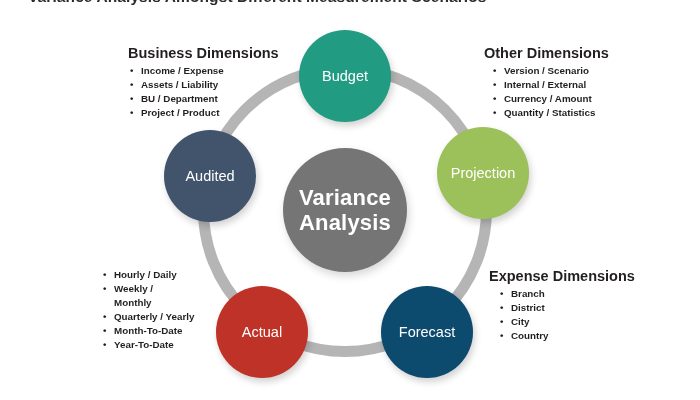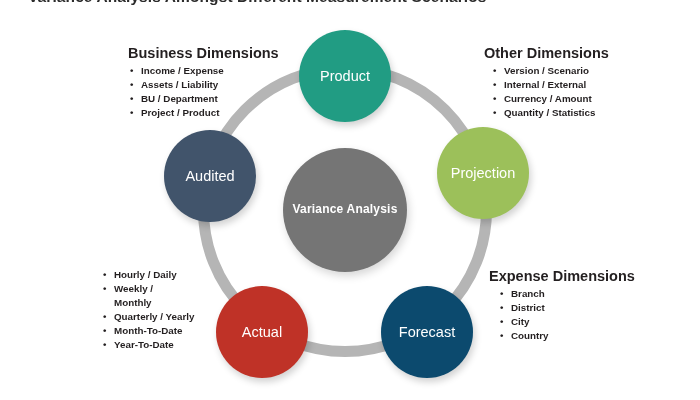--- a/index.html
+++ b/index.html
@@ -56,21 +56,21 @@
     width: 92px;
     height: 92px;
     font-size: 14.5px;
     font-weight: 400;
   }
   #node-center {
     width: 124px;
     height: 124px;
     left: 283px;
     top: 148px;
-    font-size: 12px;
+    font-size: 22px;
     font-weight: bold;
     letter-spacing: 0.2px;
     box-shadow: 2px 4px 9px rgba(0,0,0,0.16);
   }
   #node-budget     { left: 299px; top:  30px; }
   #node-audited    { left: 164px; top: 130px; }
   #node-projection { left: 437px; top: 127px; }
   #node-actual     { left: 216px; top: 286px; }
   #node-forecast   { left: 381px; top: 286px; }
 
@@ -125,21 +125,21 @@
 <div id="diagram-title">Variance Analysis Amongst Different Measurement Scenarios</div>
 
 <div id="ring" style="border-color: rgb(181, 181, 181);"></div>
 
 <div class="node" id="node-center" style="background: rgb(117, 117, 117);">
   <span>Variance
 Analysis</span>
 </div>
 
 <div class="node satellite" id="node-budget" style="background: rgb(33, 156, 131);">
-  <span>Product</span>
+  <span>Budget</span>
 </div>
 <div class="node satellite" id="node-audited" style="background: rgb(65, 84, 107); text-align: center;">
   <span>Audited</span>
 </div>
 <div class="node satellite" id="node-projection" style="background: rgb(156, 192, 90);">
   <span>Projection</span>
 </div>
 <div class="node satellite" id="node-actual" style="background: rgb(191, 50, 39);">
   <span>Actual</span>
 </div>

